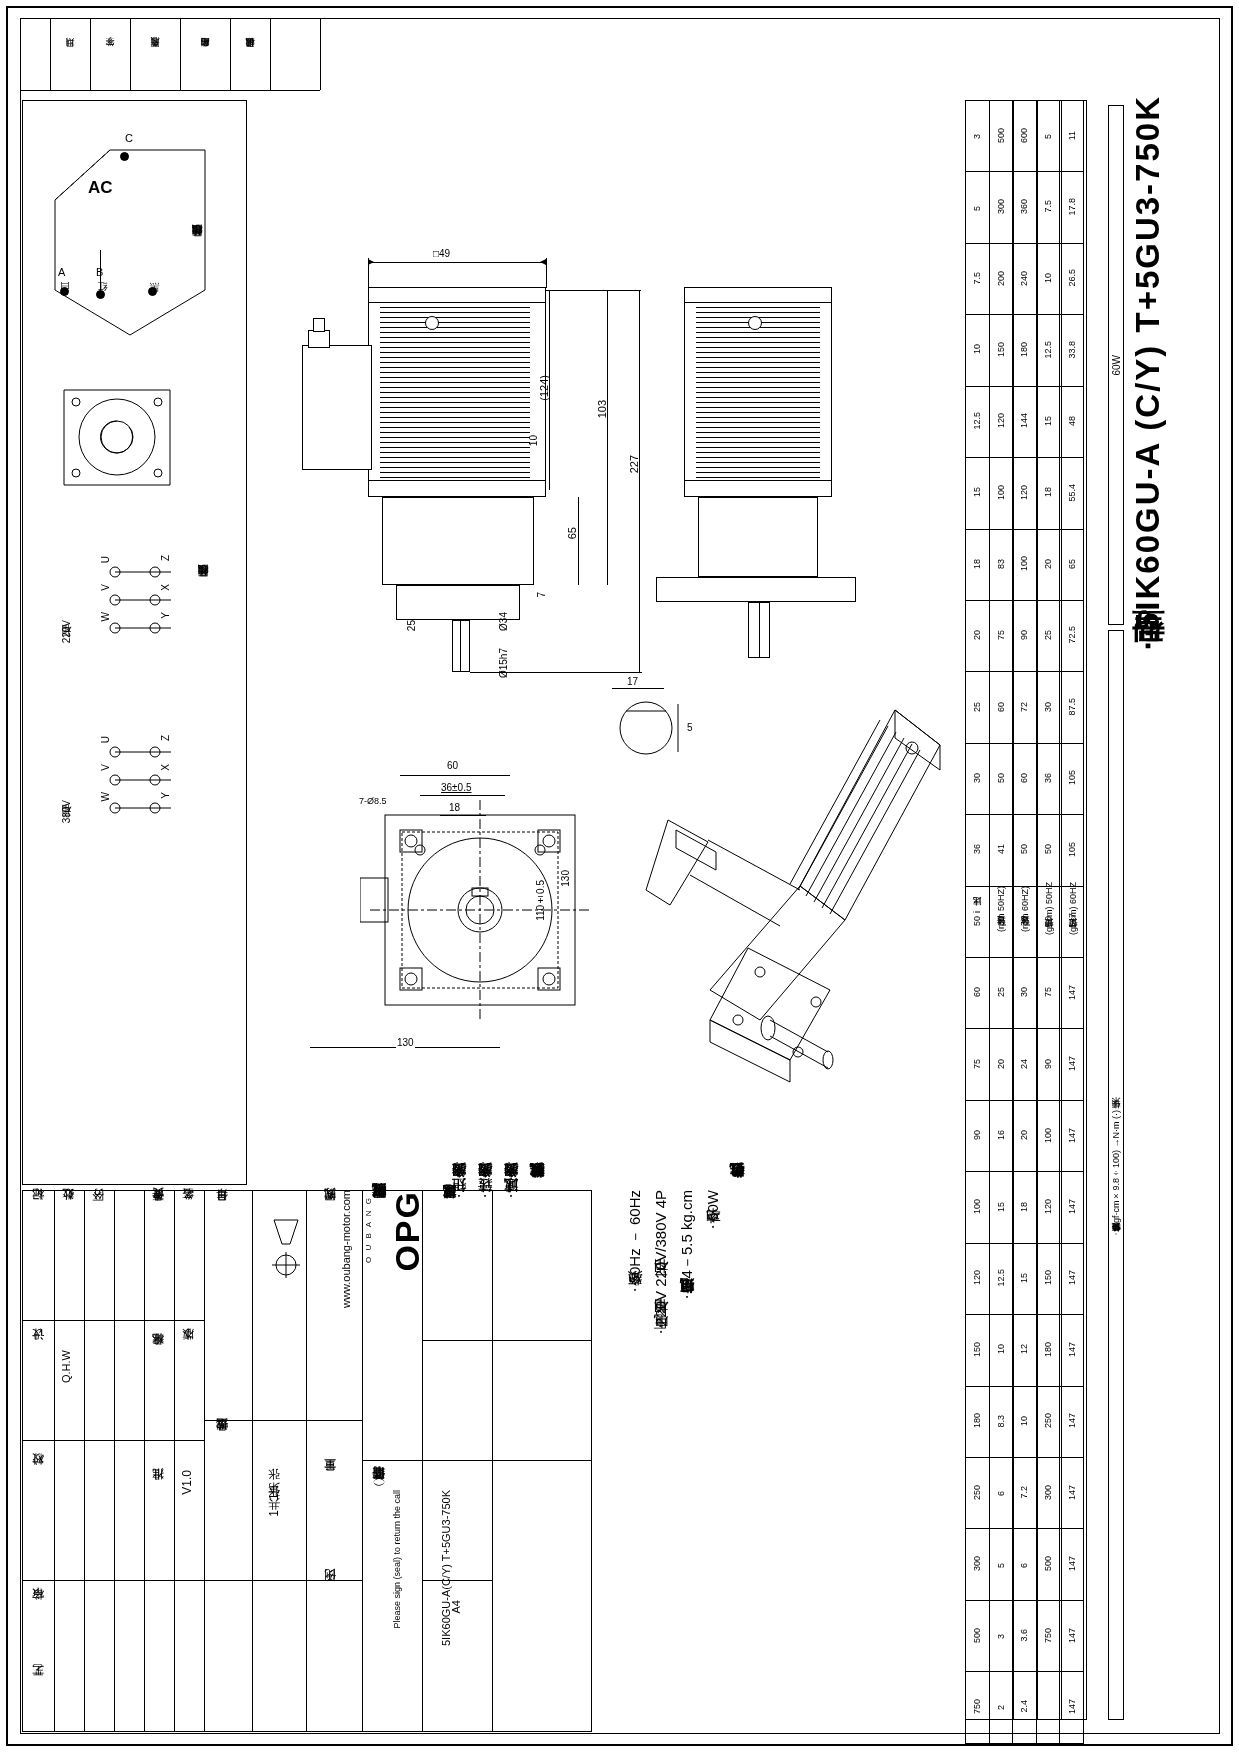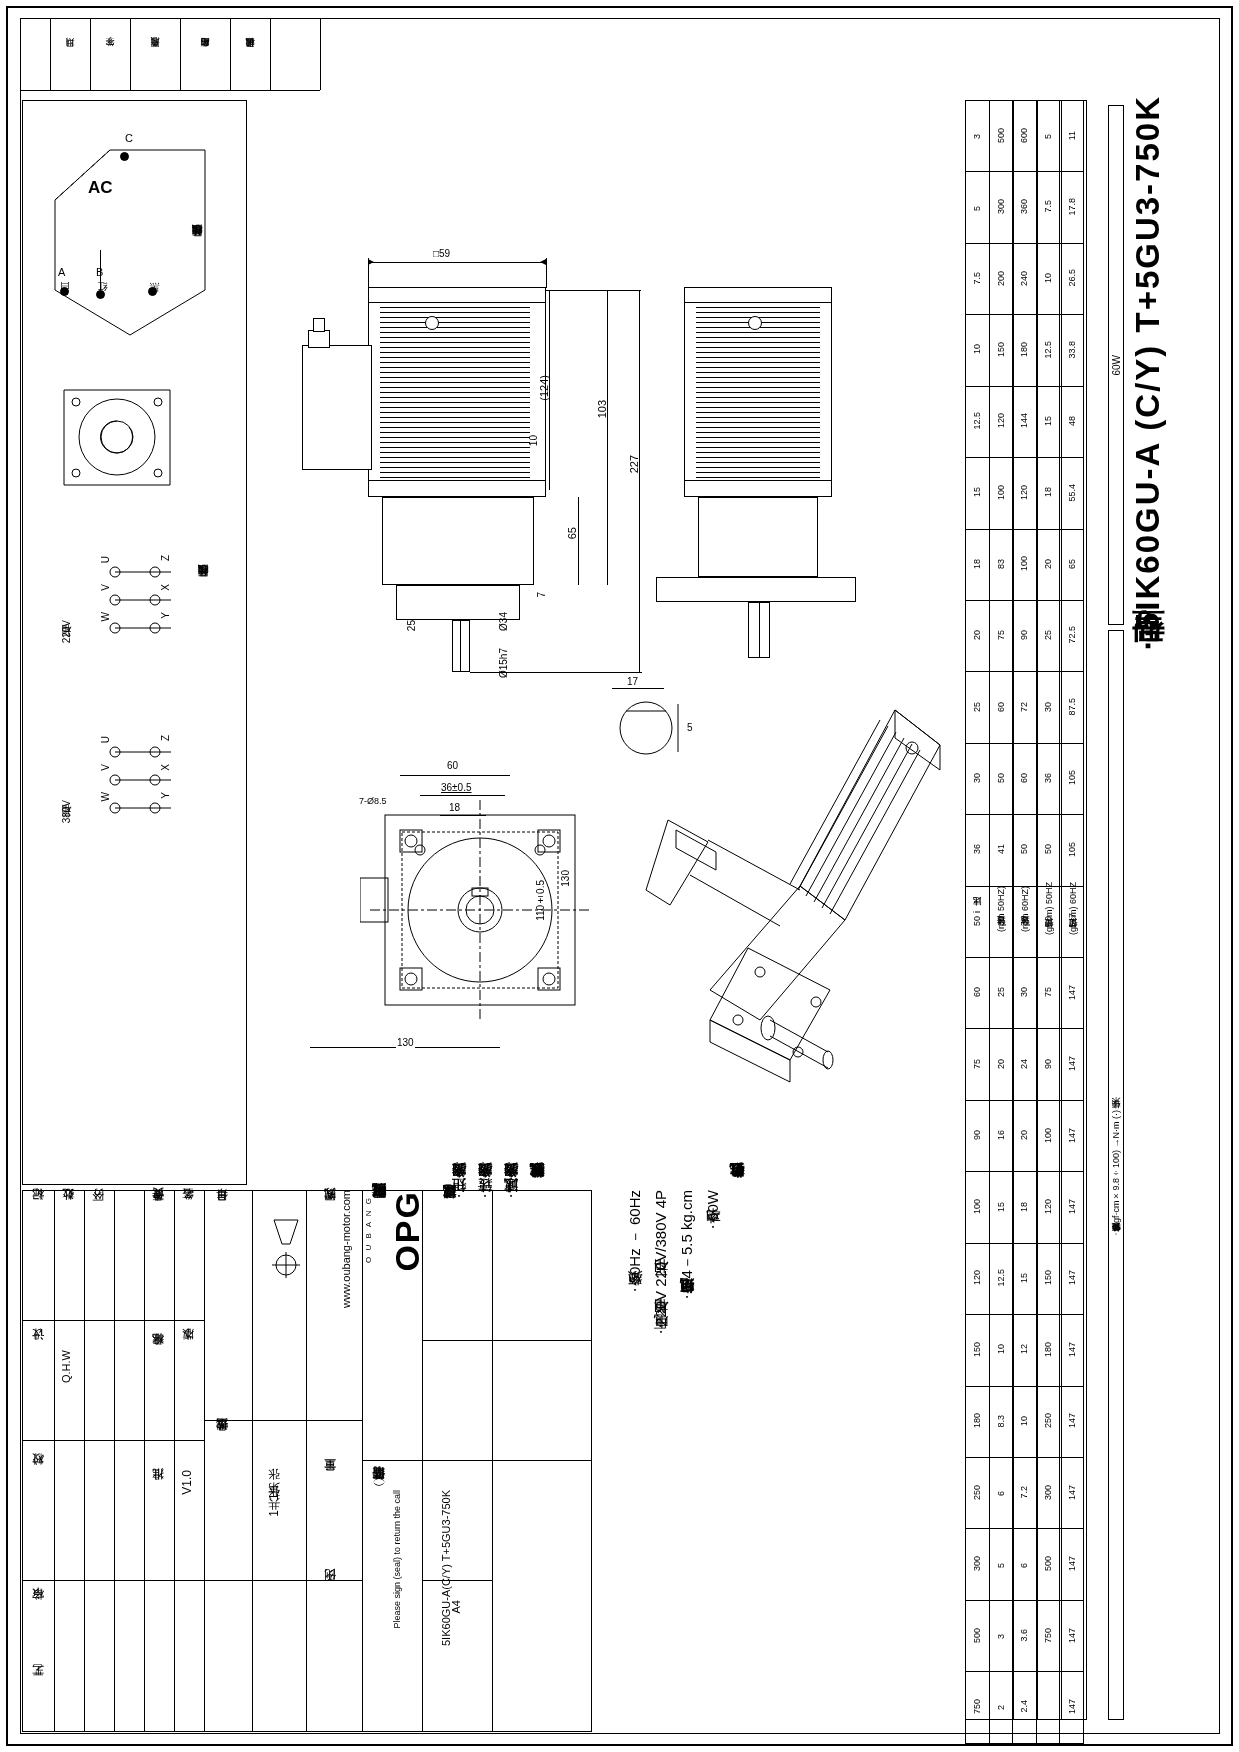--- a/index.html
+++ b/index.html
@@ -396,21 +396,21 @@
     <div class="part" style="left:396px;top:585px;width:124px;height:35px;"></div>
 
     <div class="part" style="left:452px;top:620px;width:18px;height:52px;"></div>
     <div class="ln" style="left:460px;top:620px;width:1px;height:52px;"></div>
 
     <div class="dl" style="left:368px;top:262px;width:178px;"></div>
     <div class="dv" style="left:368px;top:258px;height:30px;"></div>
     <div class="dv" style="left:546px;top:258px;height:30px;"></div>
     <div class="arrowR" style="left:368px;top:259px;"></div>
     <div class="arrowL" style="left:540px;top:259px;"></div>
-    <span class="dim" style="left:432px;top:248px;">□59</span>
+    <span class="dim" style="left:432px;top:248px;">□49</span>
 
     <div class="dv" style="left:639px;top:290px;height:382px;"></div>
     <div class="dl" style="left:546px;top:290px;width:95px;"></div>
     <div class="dl" style="left:470px;top:672px;width:172px;"></div>
     <span class="dimv v180" style="position:absolute;left:628px;top:455px;font-size:11px;">227</span>
 
     <div class="dv" style="left:607px;top:290px;height:295px;"></div>
     <span class="dimv v180" style="position:absolute;left:596px;top:400px;font-size:11px;">103</span>
 
     <div class="dv" style="left:578px;top:497px;height:88px;"></div>

